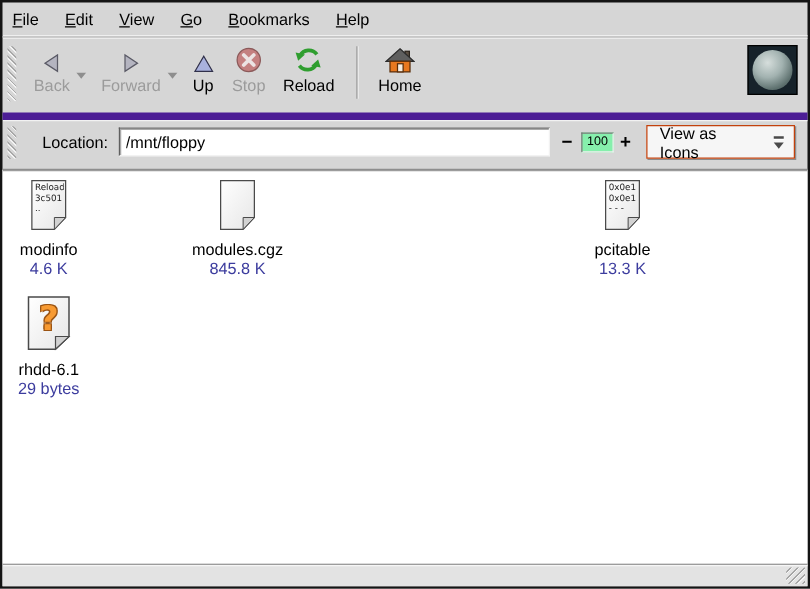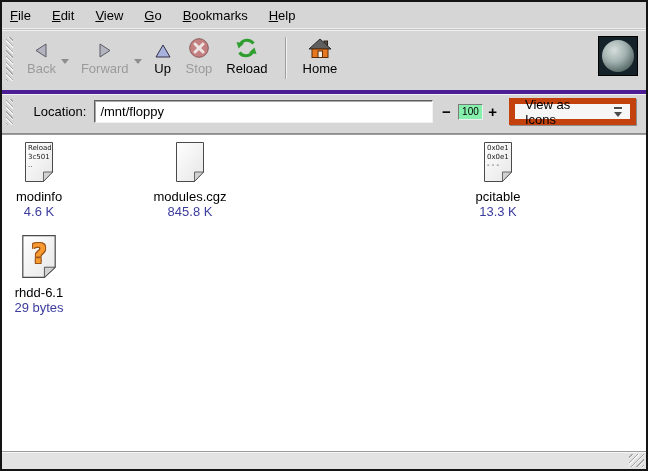--- a/index.html
+++ b/index.html
@@ -10,21 +10,21 @@
     font-family:"Liberation Sans",sans-serif;color:#000;
     -webkit-font-smoothing:antialiased;
   }
   
   .menubar{height:27px;flex:none;display:flex;align-items:center;padding-left:8px;
     border-bottom:1px solid #c2c2c2;box-shadow:inset 0 -1px 0 #efefef;}
   .menu-item{display:inline-block;font-size:13px;margin-right:21px;cursor:default;}
   .menu-item::first-letter{text-decoration:underline;}
   
   .toolbar{height:56px;flex:none;display:flex;align-items:flex-start;
-    padding:4px 8px 0 4px;border-bottom:4px solid #4c1d95;
+    padding:4px 8px 0 4px;border-bottom:6px solid #4c1d95;
     box-shadow:inset 0 1px 0 #f2f2f2;}
   .drag-handle{width:7px;border-radius:1px;margin:3px 7px 0 0;
     background:repeating-linear-gradient(45deg,#f2f2f2 0 1px,#a8a8a8 1px 2px,#d6d6d6 2px 4px);}
   .toolbar .drag-handle{height:44px;}
   .tbtn{display:flex;flex-direction:column;align-items:center;margin:0 7px;cursor:default;}
   .ticon{height:25px;display:flex;align-items:flex-end;justify-content:center;}
   .tlabel{font-size:13px;margin-top:3px;line-height:14px;}
   .disabled .tlabel{color:#9b9b9b;}
   .chev{margin:17px 4px 0 -3px;}
   .tsep{width:1px;height:42px;background:#9e9e9e;box-shadow:1px 0 0 #f0f0f0;margin:3px 10px 0 10px;}
@@ -40,21 +40,21 @@
   .loc-input{width:358px;height:23px;box-sizing:border-box;background:#fff;
     border:1px solid;border-color:#5f5f5f #f2f2f2 #f2f2f2 #5f5f5f;
     box-shadow:inset 1px 1px 0 #a9a9a9;
     font:13px "Liberation Sans",sans-serif;padding:0 5px;outline:none;}
   .zoom-btn{font-size:15px;font-weight:bold;line-height:16px;cursor:default;}
   .zoom-out{margin-left:9px;}
   .zoom-level{width:27px;height:16px;box-sizing:border-box;background:#86efac;
     border:1px solid;border-color:#7a7a7a #efefef #efefef #7a7a7a;
     font-size:10px;line-height:14px;text-align:center;margin:0 5px 0 7px;}
   .view-dd{margin-left:12px;height:27px;box-sizing:border-box;background:#f6f6f6;
-    border:6px solid #c2410c;display:flex;align-items:center;padding:0 5px 0 10px;
+    border:1px solid #c2410c;display:flex;align-items:center;padding:0 5px 0 10px;
     box-shadow:1px 1px 0 rgba(90,90,90,.6);cursor:default;}
   .view-dd-label{font-size:13px;margin-right:12px;}
   .dd-arrow{display:flex;flex-direction:column;align-items:center;padding:2px 3px;}
   .dd-bar{width:8px;height:2px;background:#4a4a4a;box-shadow:0 1px 0 #fff;margin-bottom:3px;}
   .dd-tri{width:0;height:0;border-left:4px solid transparent;border-right:4px solid transparent;
     border-top:5px solid #4a4a4a;}
   
   .content{flex:1;background:#fff;position:relative;box-shadow:inset 0 1px 0 #9c9c9c;overflow:hidden;}
   .file-item{position:absolute;text-align:center;cursor:default;}
   .icon-wrap{position:relative;display:inline-block;line-height:0;}

